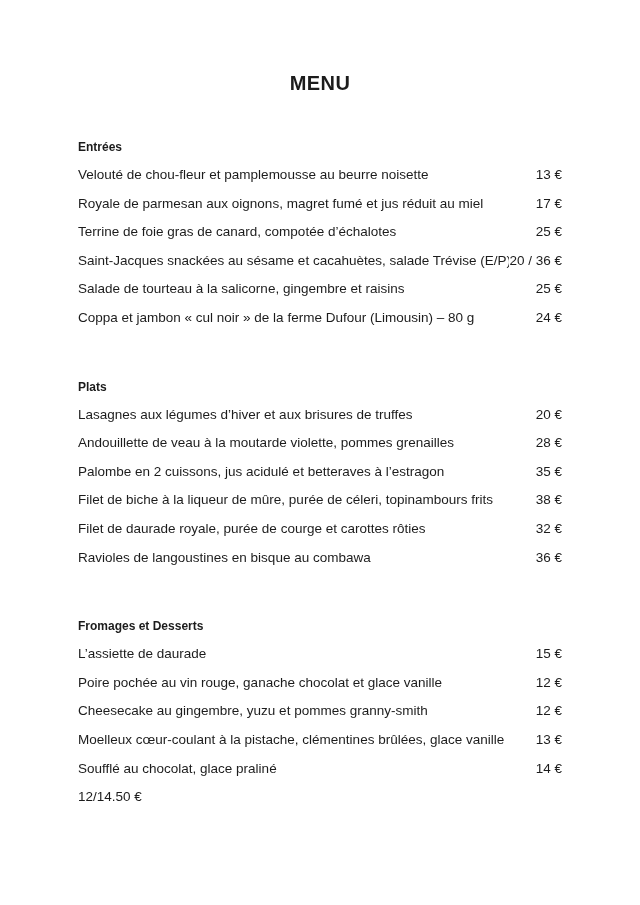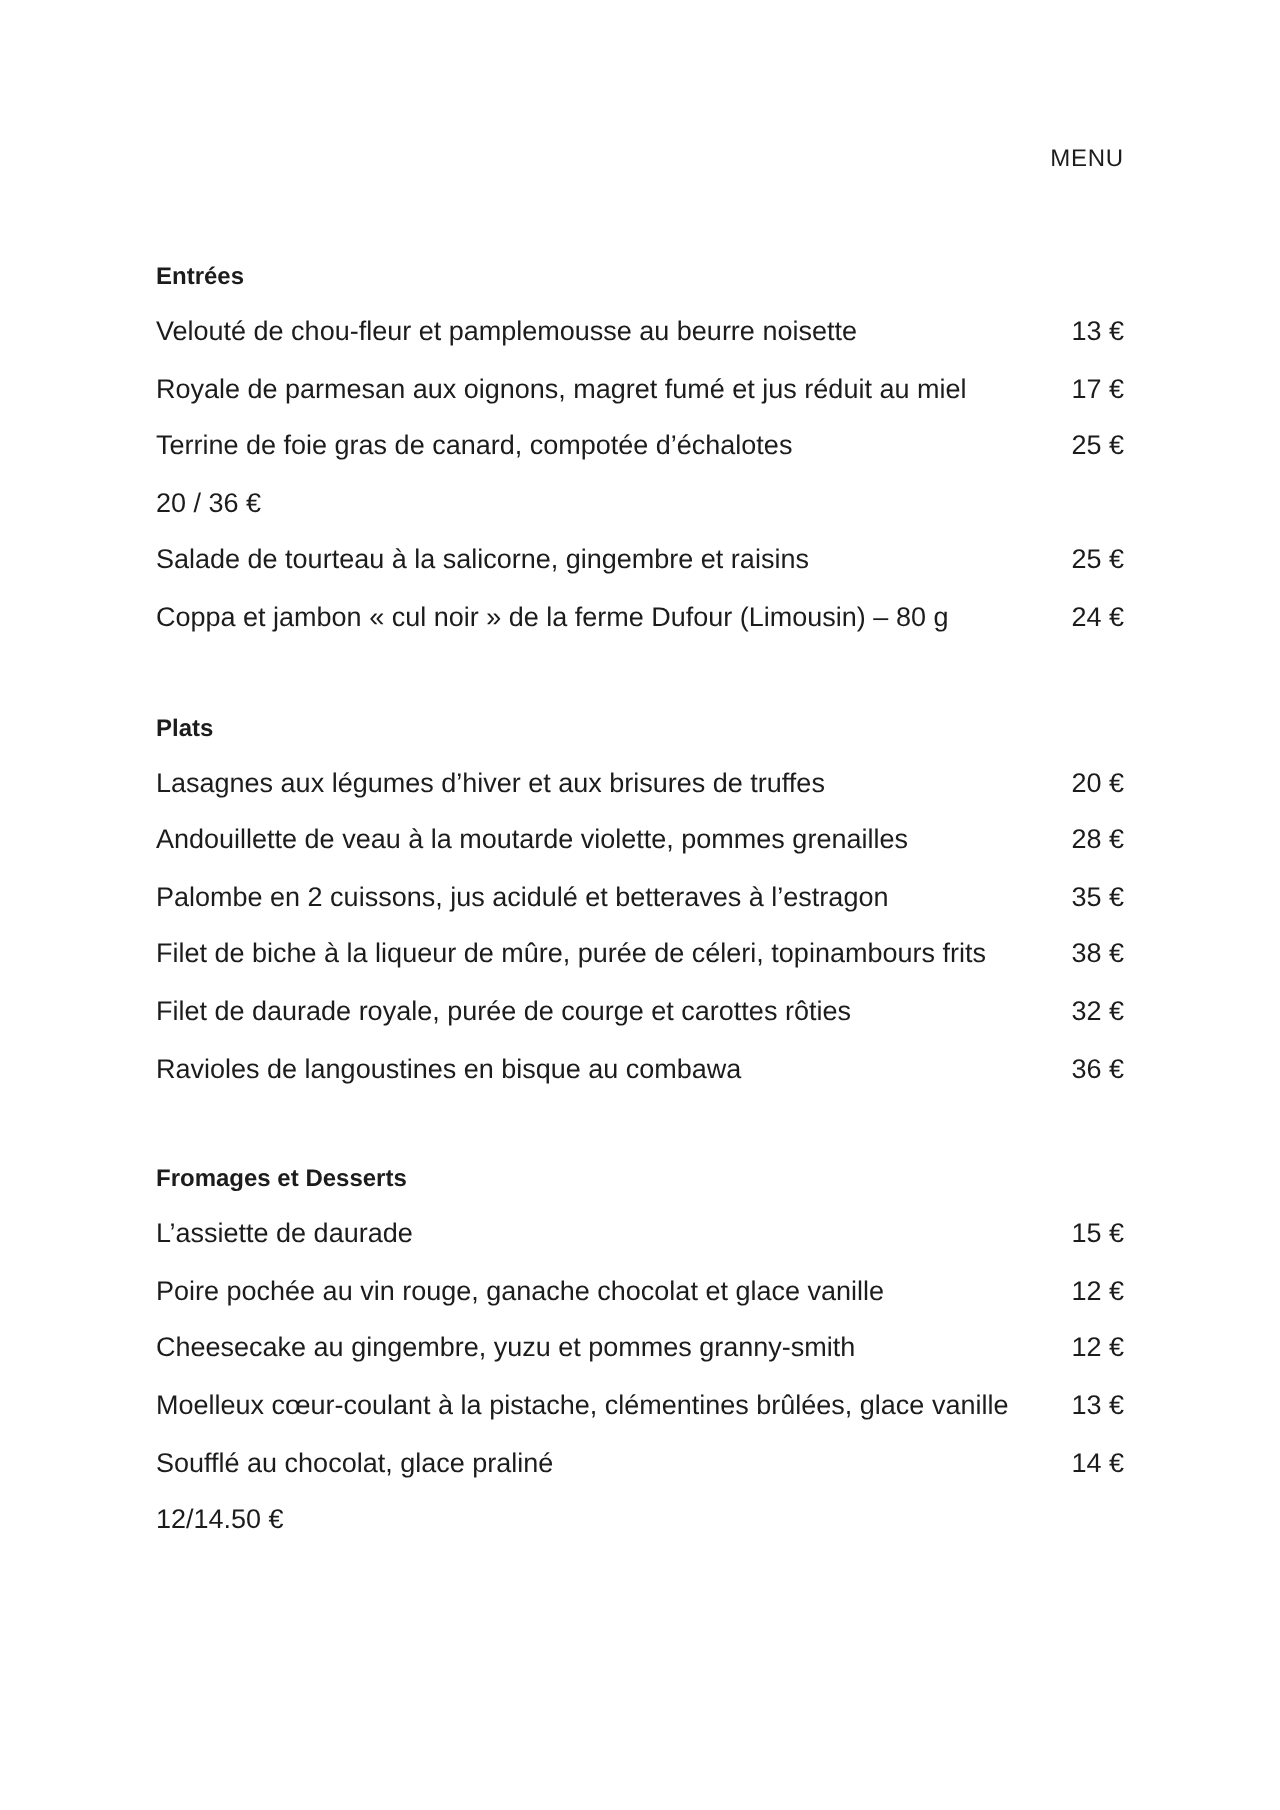--- a/index.html
+++ b/index.html
@@ -10,28 +10,28 @@
   body {
     width: 640px;
     height: 905px;
     box-sizing: border-box;
     padding: 72px 78px 0 78px;
     font-family: "Liberation Sans", sans-serif;
     color: #1c1c1c;
     overflow: hidden;
   }
   .menu-title {
-    text-align: right;
-    font-weight: normal;
-    font-size: 12px;
+    text-align: center;
+    font-weight: bold;
+    font-size: 20px;
     letter-spacing: 0.4px;
     margin: 0 0 18px 0;
   }
   .menu-section {
-    margin-top: 26px;
+    margin-top: 40px;
   }
   .menu-section:first-of-type {
     margin-top: 38px;
   }
   .section-title {
     font-weight: bold;
     font-size: 12px;
     line-height: 28px;
     margin: 0;
   }
@@ -67,20 +67,21 @@
   </div>
   <div class="row">
     <span class="dish">Royale de parmesan aux oignons, magret fumé et jus réduit au miel</span>
     <span class="price">17 €</span>
   </div>
   <div class="row">
     <span class="dish">Terrine de foie gras de canard, compotée d’échalotes</span>
     <span class="price">25 €</span>
   </div>
   <div class="row">
+    <span class="dish">Saint-Jacques snackées au sésame et cacahuètes, salade Trévise  (E/P)</span>
     <span class="price">20 / 36 €</span>
   </div>
   <div class="row">
     <span class="dish">Salade de tourteau à la salicorne, gingembre et raisins</span>
     <span class="price">25 €</span>
   </div>
   <div class="row">
     <span class="dish">Coppa et jambon « cul noir » de la ferme Dufour (Limousin) – 80 g</span>
     <span class="price">24 €</span>
   </div>

